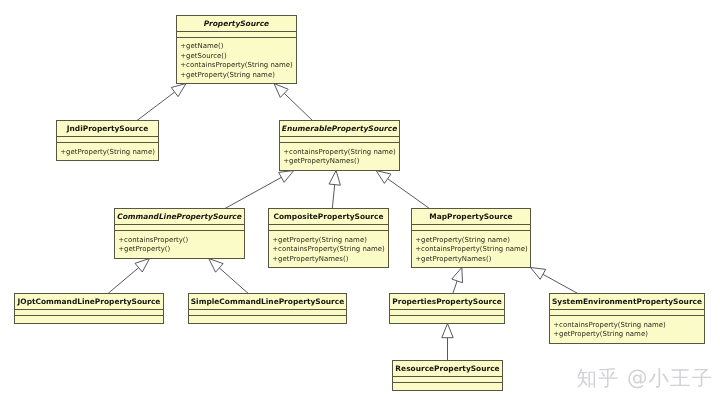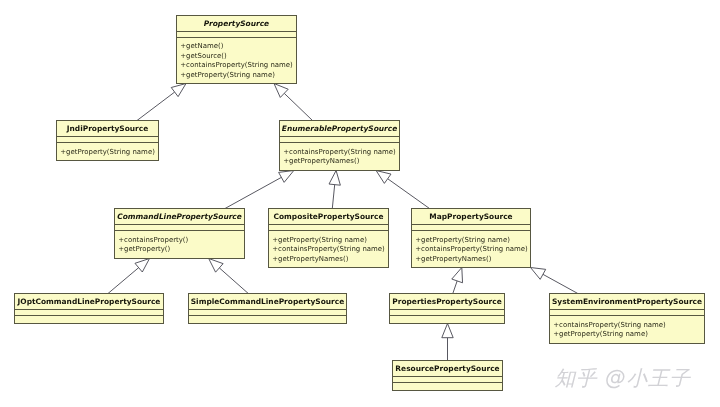--- a/index.html
+++ b/index.html
@@ -8,23 +8,23 @@
        font-family:"Liberation Sans",sans-serif;}
   #diagram{position:relative;width:720px;height:407px;background:#ffffff;overflow:hidden;}
   svg{display:block;}
   .cls-box{fill:#fbfbc8;stroke:#575741;stroke-width:1;}
   .cls-div{stroke:#575741;stroke-width:1;}
   .cls-title{font-family:"DejaVu Sans",sans-serif;font-weight:bold;font-size:7.45px;fill:#16160c;text-anchor:middle;}
   .cls-title.abstract{font-style:italic;}
   .cls-member{font-family:"DejaVu Sans",sans-serif;font-size:6.95px;fill:#2b2b1a;}
   .link{stroke:#45454f;stroke-width:0.9;fill:none;}
   .arrowhead{fill:#ffffff;stroke:#45454f;stroke-width:0.9;stroke-linejoin:miter;}
-  .watermark{position:absolute;right:29px;bottom:15px;font-size:20.5px;
+  .watermark{position:absolute;right:7px;bottom:15px;font-size:20.5px;
              color:#d2d2d6;letter-spacing:1px;white-space:nowrap;
-             font-family:"DejaVu Sans",sans-serif;font-style:italic;}
+             font-family:"DejaVu Sans",sans-serif;}
 </style>
 </head>
 <body>
 
 <div id="diagram">
   <svg width="720" height="407" viewBox="0 0 720 407">
 
     <g>
       <g>
         <line class="link" x1="137" y1="120.5" x2="174.67" y2="92.06"></line>

